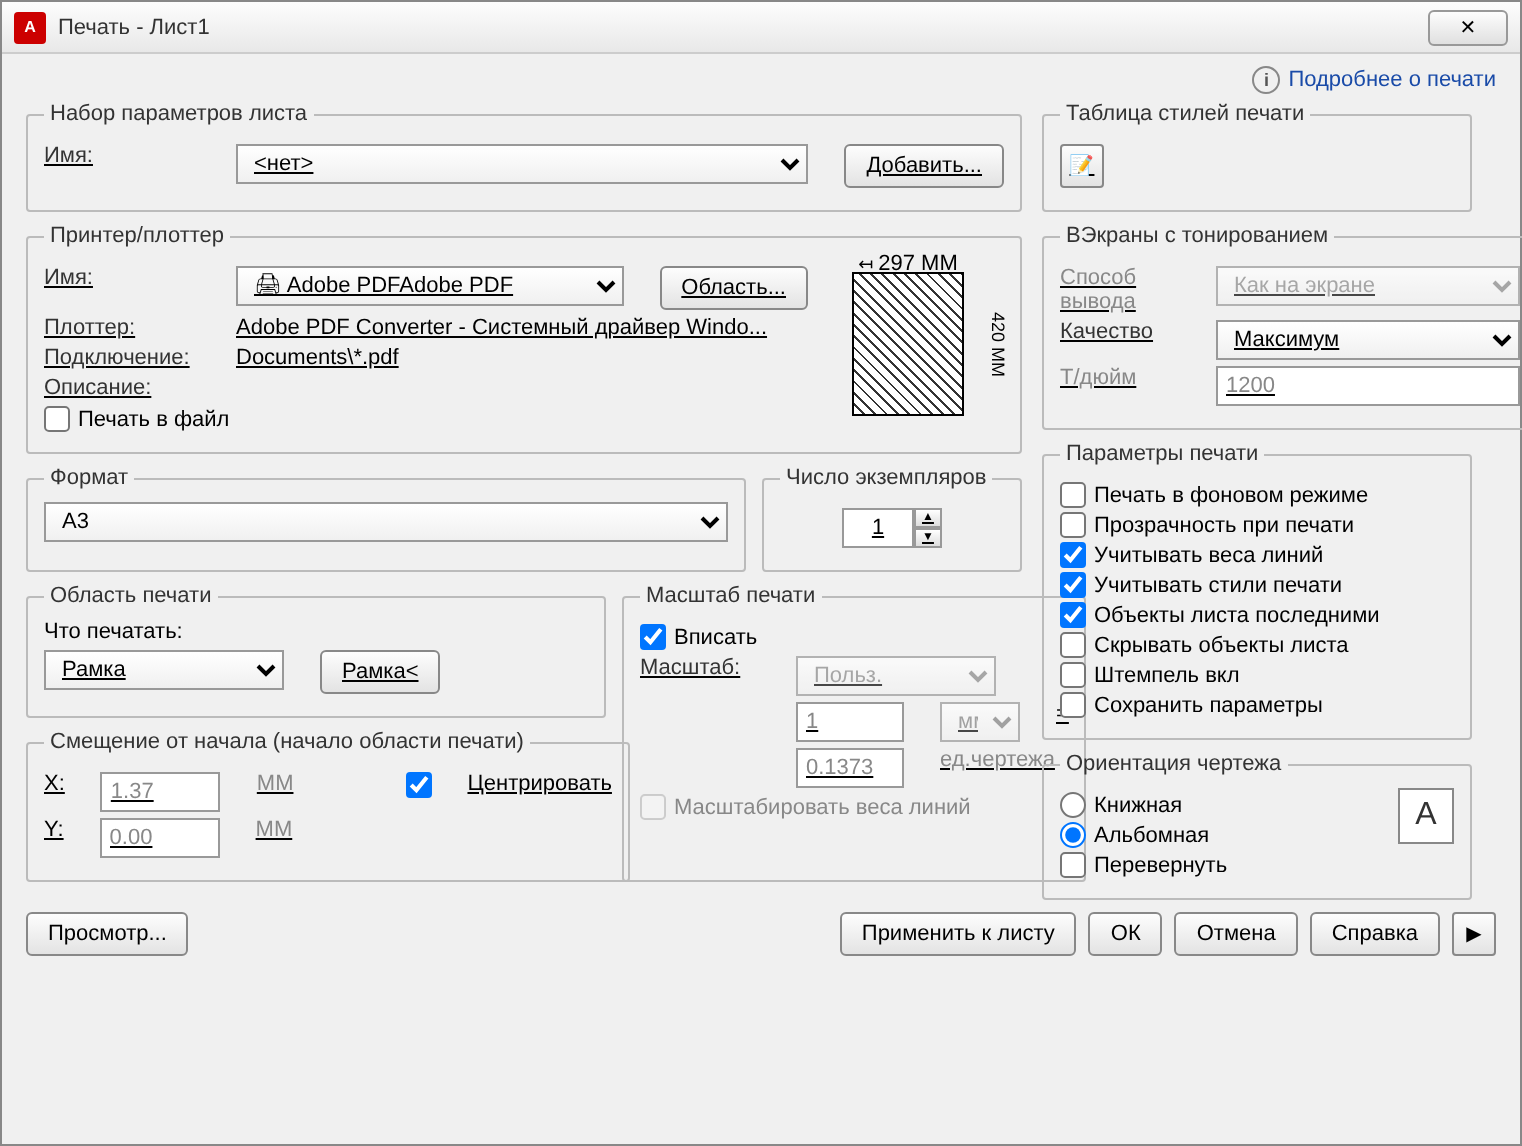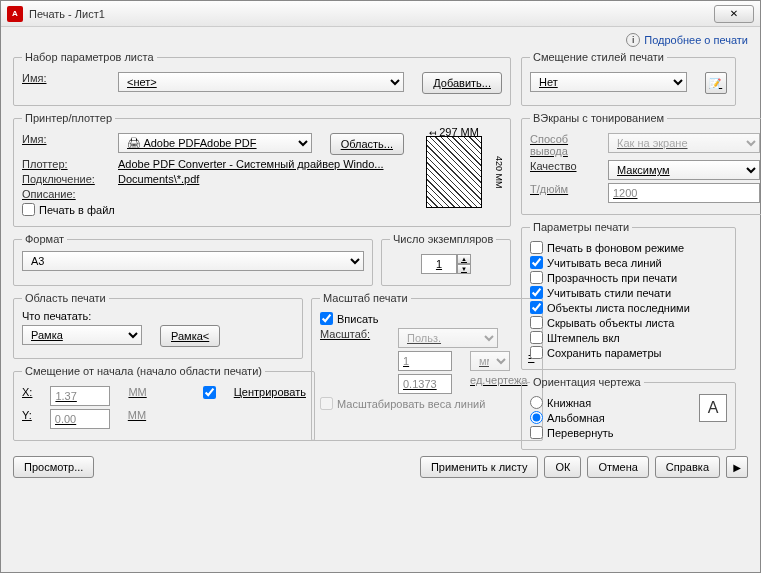--- a/index.html
+++ b/index.html
@@ -171,23 +171,22 @@
             <div class="check-row">
                 <input type="checkbox" disabled="" style="">
                 <span class="disabled">Масштабировать веса линий</span>
               </div>
           </fieldset>
         </div>
       </div>
 
       <div class="right">
         <fieldset>
-          <legend>Смещение стилей печати</legend>
-          <div class="row">
-            <select class="flex1"><option>Нет</option></select>
+          <legend>Таблица стилей печати</legend>
+          <div class="row">
             <div class="small-btn">📝</div>
           </div>
         </fieldset>
 
         <fieldset>
           <legend>ВЭкраны с тонированием</legend>
           <div class="row">
               <span class="lbl-sm disabled">Способ вывода</span>
               <select class="flex1 disabled" disabled=""><option>Как на экране</option></select>
             </div>
@@ -201,26 +200,26 @@
             </div>
         </fieldset>
 
         <fieldset>
           <legend>Параметры печати</legend>
           <div class="check-row">
               <input type="checkbox" style="">
               <span>Печать в фоновом режиме</span>
             </div>
           <div class="check-row">
+              <input type="checkbox" style="">
+              <span>Прозрачность при печати</span>
+            </div>
+          <div class="check-row">
               <input type="checkbox" checked="" style="">
               <span>Учитывать веса линий</span>
-            </div>
-          <div class="check-row">
-              <input type="checkbox" style="">
-              <span>Прозрачность при печати</span>
             </div>
           <div class="check-row">
               <input type="checkbox" checked="" style="">
               <span>Учитывать стили печати</span>
             </div>
           <div class="check-row">
               <input type="checkbox" checked="" style="">
               <span>Объекты листа последними</span>
             </div>
           <div class="check-row">

